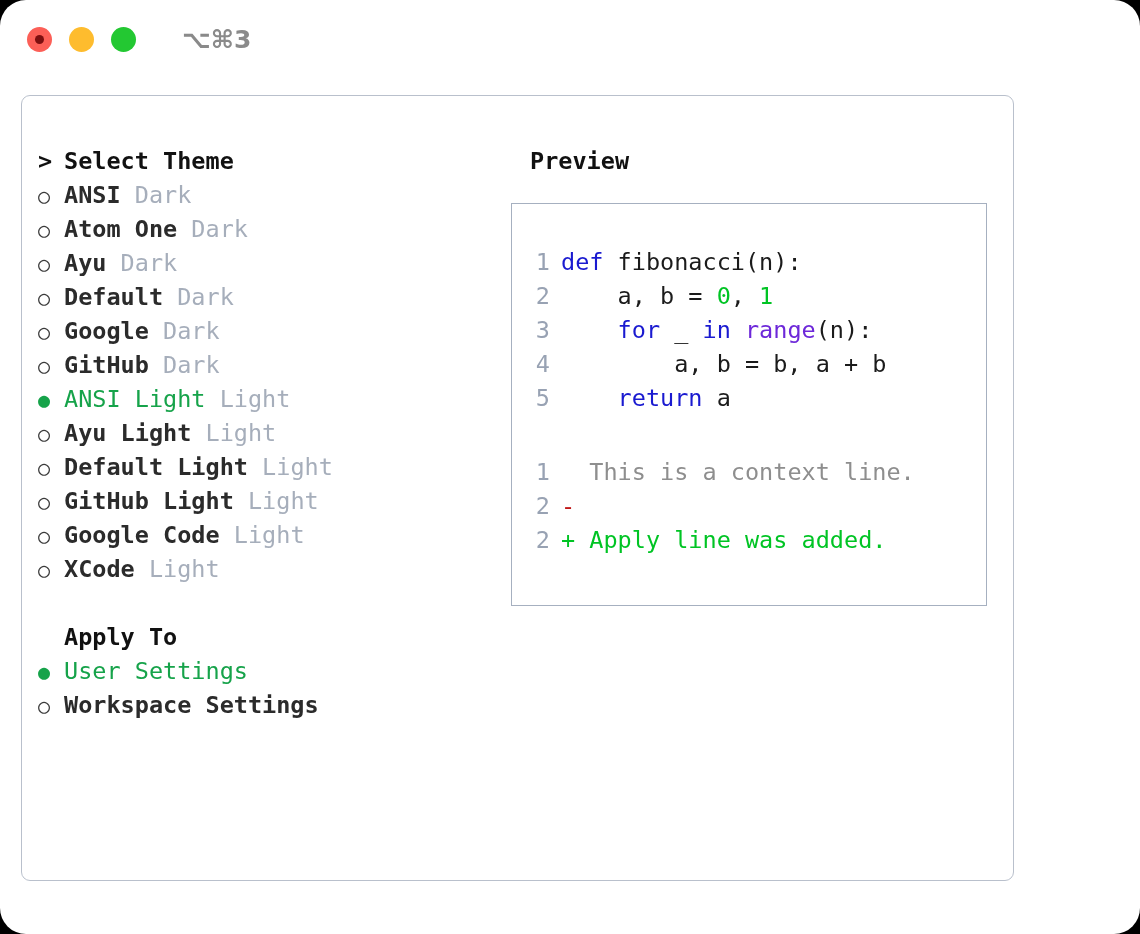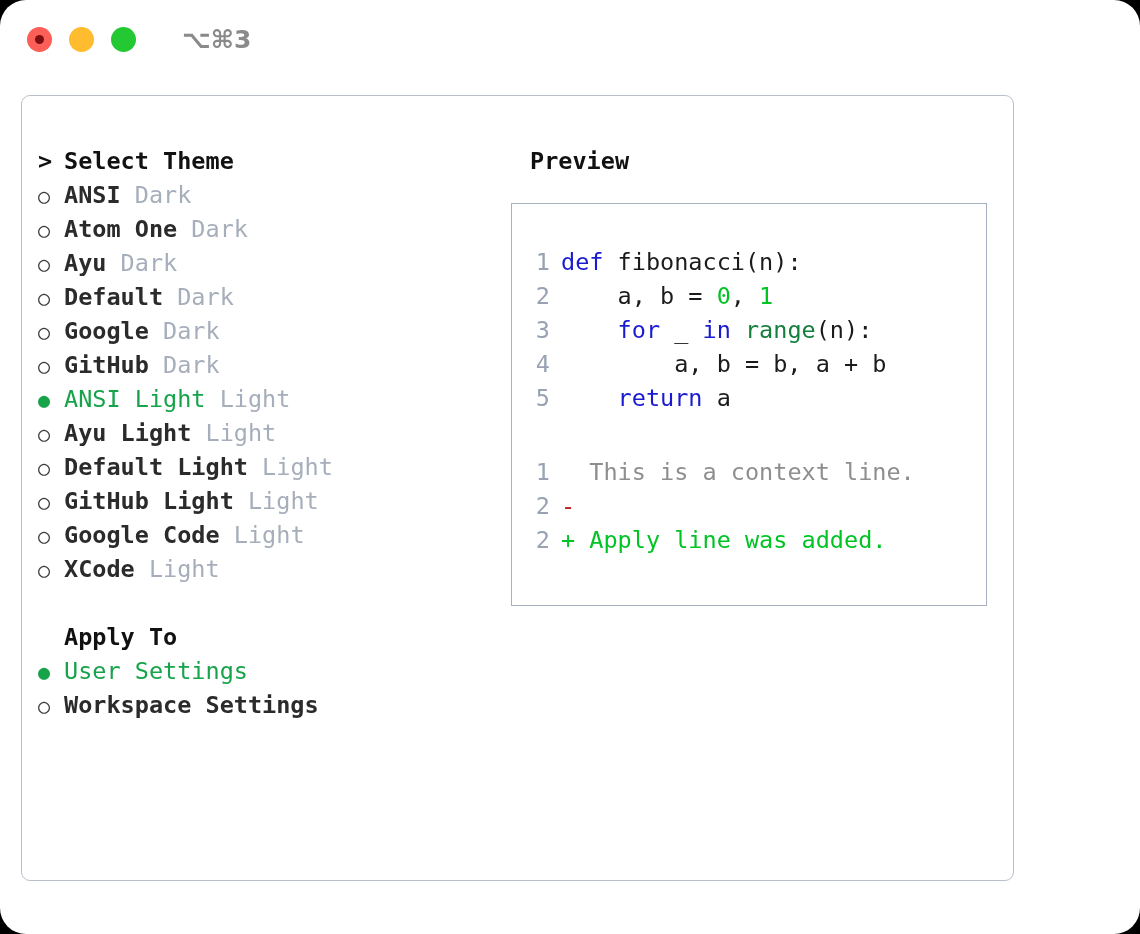--- a/index.html
+++ b/index.html
@@ -191,21 +191,21 @@
     display: inline-block;
     width: 28px;
     flex: 0 0 28px;
     text-align: right;
     color: #98a2b3;
     margin-right: 11px;
   }
   .code-text { color: #1b1b1b; }
 
   .tok-kw   { color: #1a1ad0; }
-  .tok-fn   { color: #15803d; margin-top: 38px; }
+  .tok-fn   { color: #6d28d9; margin-top: 38px; }
   .tok-num  { color: #00c424; }
   .tok-plain{ color: #1b1b1b; }
 
   .blank-line { height: 40px; }
 
   .diff-ctx { color: #8e8e8e; }
   .diff-del { color: #c01717; }
   .diff-add { color: #00c424; }
 </style>
 </head>

